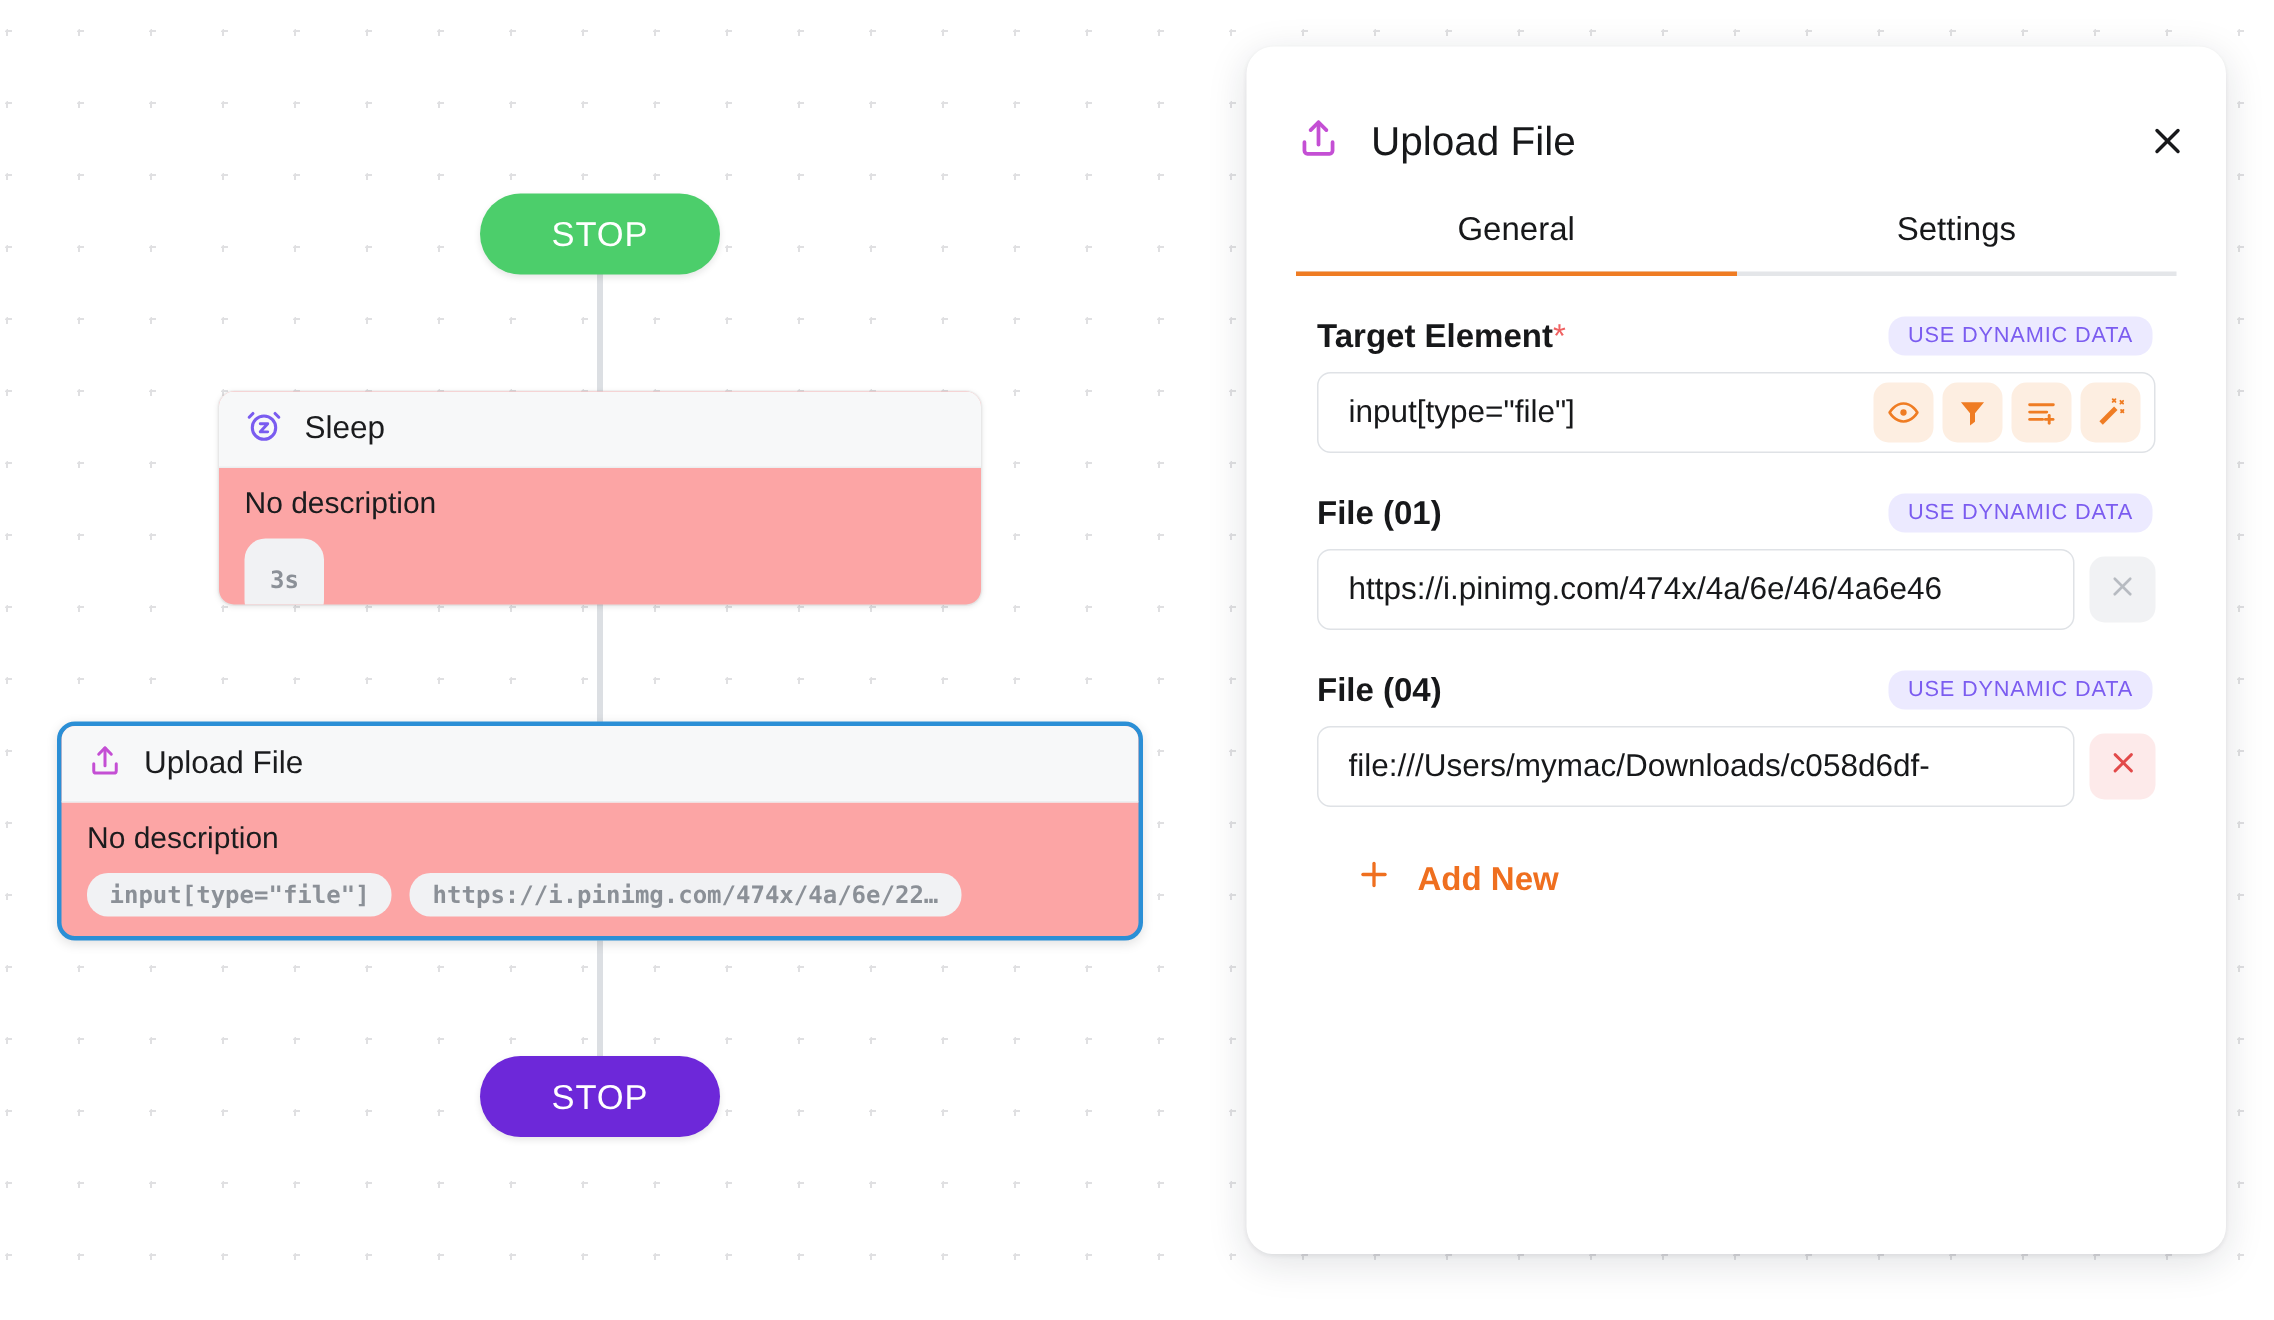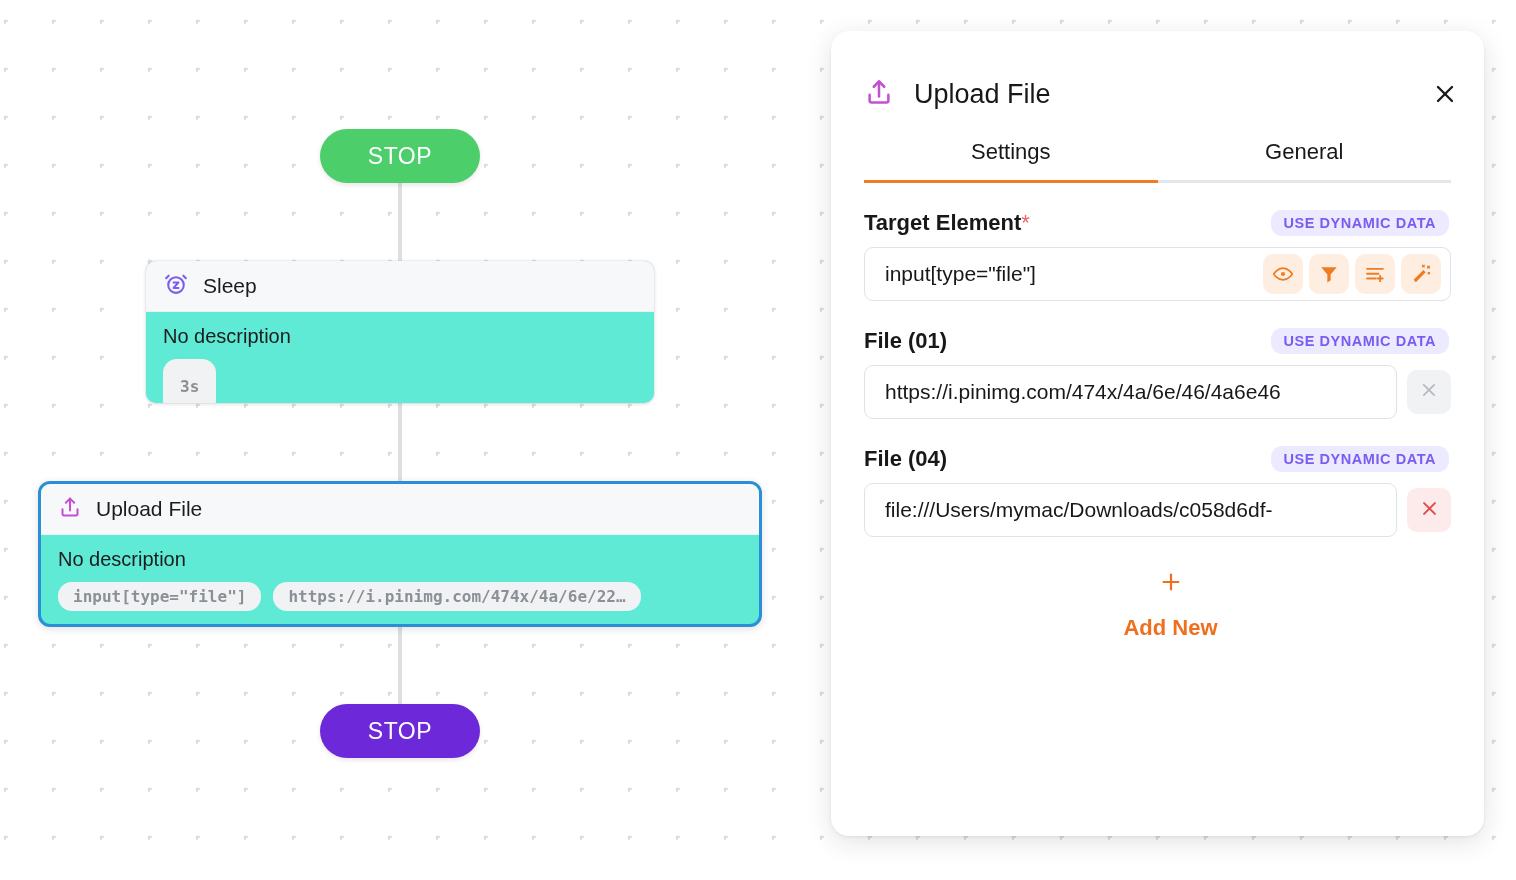--- a/index.html
+++ b/index.html
@@ -71,21 +71,21 @@
     background: #4cce6b;
   }
   .pill-stop {
     left: 320px; top: 704px;
     background: #6d28d9;
   }
 
   
   .node {
     position: absolute;
-    background: #5eead4;
+    background: #fca5a5;
     border-radius: 10px;
     box-shadow: 0 1px 4px rgba(0,0,0,0.13), 0 0 0 1px rgba(0,0,0,0.035);
     overflow: hidden;
   }
   .node-sleep {
     left: 146px; top: 261px;
     width: 508px;
     height: 142px;
   }
   .node-upload {
@@ -216,21 +216,21 @@
   }
   .tabs-ind {
     position: absolute;
     left: 0; bottom: 0;
     width: 50%;
     height: 3px;
     background: #ef7c23;
   }
 
   
-  .form { padding: 0 33px; }
+  .form { padding: 0 47px; }
 
   .field { margin-top: 27px; }
 
   .field-head {
     display: flex;
     align-items: center;
     justify-content: space-between;
     margin-bottom: 11px;
     padding-right: 2px;
   }
@@ -238,21 +238,21 @@
     font-size: 22px;
     font-weight: bold;
     color: #17181a;
   }
   .req { color: #f06262; font-weight: normal; }
 
   .dyn-badge {
     background: #eceaff;
     color: #7b5cf0;
     font-size: 14.5px;
-    font-weight: bold;
+    font-weight: normal;
     letter-spacing: 0.55px;
     border-radius: 11px;
     padding: 5px 13px;
     cursor: pointer;
     white-space: nowrap;
   }
   .dyn-badge.wide { padding: 5px 13px; }
 
   .input-row {
     display: flex;
@@ -312,21 +312,20 @@
   .del-btn.inactive { background: #f1f2f4; }
   .del-btn.active { background: #fdeaea; }
 
   .add-new {
     display: flex;
     align-items: center;
     gap: 17px;
     margin-top: 33px;
     padding-left: 26px;
     cursor: pointer;
-    flex-direction: column;
   }
   .add-new-label {
     color: #ef6f1f;
     font-size: 22px;
     font-weight: bold;
   }
 </style>
 </head>
 <body>
 
@@ -401,22 +400,22 @@
           <path d="M12 15.5 V3.6"></path>
           <path d="M7.8 7.8 L12 3.6 L16.2 7.8"></path>
           <path d="M4.5 14.2 v4.6 a1.6 1.6 0 0 0 1.6 1.6 h11.8 a1.6 1.6 0 0 0 1.6 -1.6 v-4.6"></path>
         </svg>
       </span>
       <span class="panel-title">Upload File</span>
     </div>
 
 
     <div class="tabs">
+      <div class="tab">General</div>
       <div class="tab">Settings</div>
-      <div class="tab">General</div>
       <div class="tabs-rail"></div>
       <div class="tabs-ind"></div>
     </div>
 
     <div class="form">
 
       <div class="field">
         <div class="field-head">
           <div class="field-label">
             <span>Target Element</span><span class="req">*</span>

